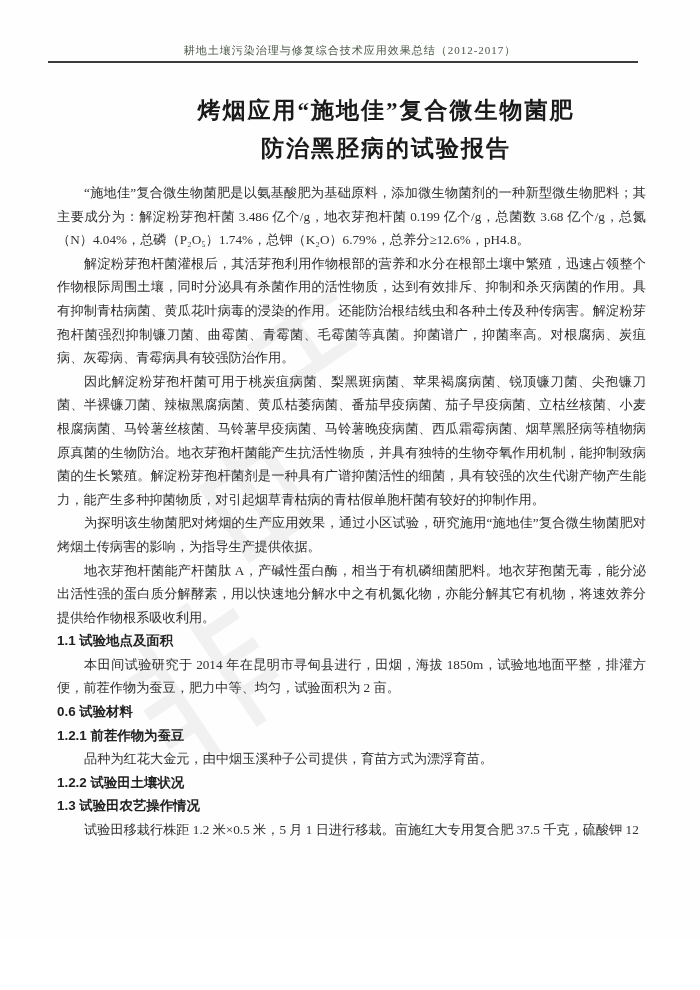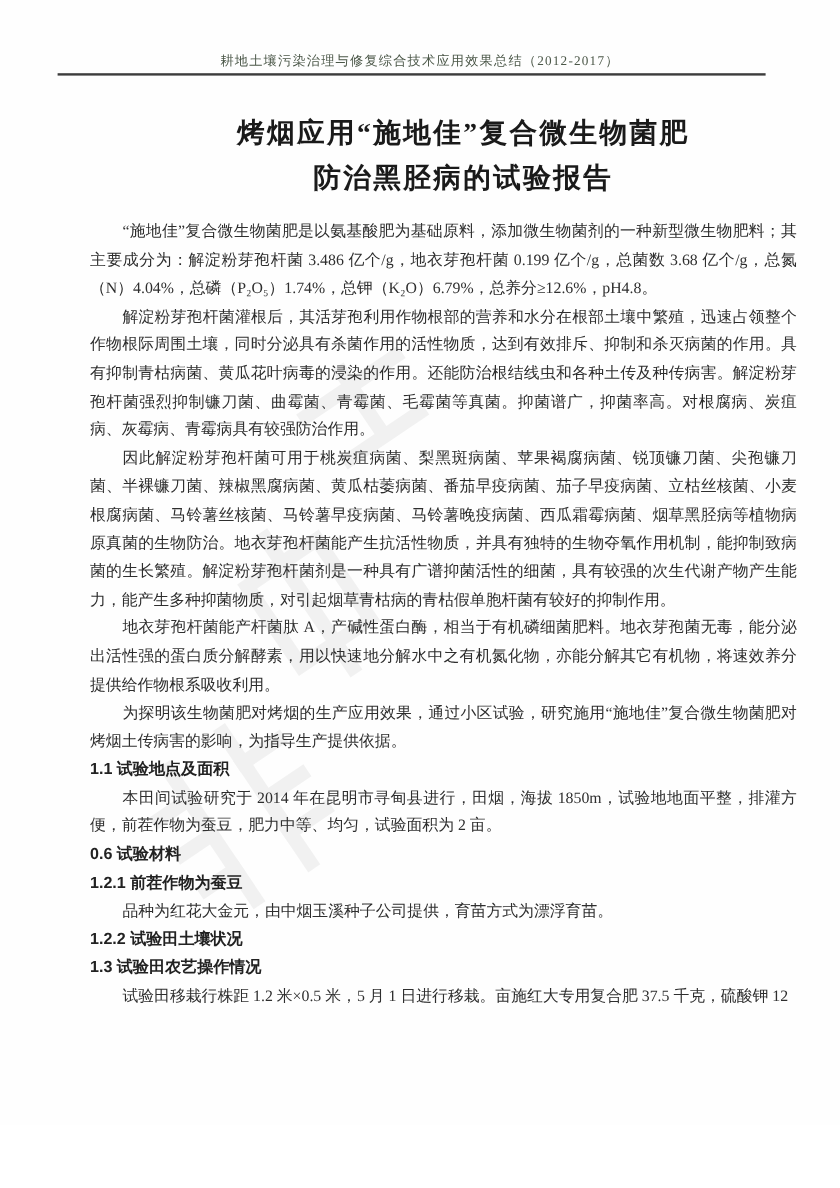--- a/index.html
+++ b/index.html
@@ -41,21 +41,21 @@
     font-size: 23px;
     font-weight: bold;
     line-height: 38px;
     letter-spacing: 2px;
     color: #1a1a1a;
     padding-left: 36px;
   }
   .doc-body {
     position: absolute;
     top: 181px;
-    left: 75px;
+    left: 57px;
     width: 589px;
     font-size: 13.2px;
     line-height: 23.6px;
     text-align: justify;
     color: #2e2e2e;
   }
   .doc-body p.p {
     margin: 0;
     text-indent: 2.05em;
   }
@@ -115,22 +115,22 @@
 
   <h1 class="doc-title">
     <span>烤烟应用“施地佳”复合微生物菌肥</span><br>
     <span>防治黑胫病的试验报告</span>
   </h1>
 
   <main class="doc-body" id="doc-body">
       <p class="p">“施地佳”复合微生物菌肥是以氨基酸肥为基础原料，添加微生物菌剂的一种新型微生物肥料；其主要成分为：解淀粉芽孢杆菌 3.486 亿个/g，地衣芽孢杆菌 0.199 亿个/g，总菌数 3.68 亿个/g，总氮（N）4.04%，总磷（P₂O₅）1.74%，总钾（K₂O）6.79%，总养分≥12.6%，pH4.8。</p>
       <p class="p">解淀粉芽孢杆菌灌根后，其活芽孢利用作物根部的营养和水分在根部土壤中繁殖，迅速占领整个作物根际周围土壤，同时分泌具有杀菌作用的活性物质，达到有效排斥、抑制和杀灭病菌的作用。具有抑制青枯病菌、黄瓜花叶病毒的浸染的作用。还能防治根结线虫和各种土传及种传病害。解淀粉芽孢杆菌强烈抑制镰刀菌、曲霉菌、青霉菌、毛霉菌等真菌。抑菌谱广，抑菌率高。对根腐病、炭疽病、灰霉病、青霉病具有较强防治作用。</p>
       <p class="p">因此解淀粉芽孢杆菌可用于桃炭疽病菌、梨黑斑病菌、苹果褐腐病菌、锐顶镰刀菌、尖孢镰刀菌、半裸镰刀菌、辣椒黑腐病菌、黄瓜枯萎病菌、番茄早疫病菌、茄子早疫病菌、立枯丝核菌、小麦根腐病菌、马铃薯丝核菌、马铃薯早疫病菌、马铃薯晚疫病菌、西瓜霜霉病菌、烟草黑胫病等植物病原真菌的生物防治。地衣芽孢杆菌能产生抗活性物质，并具有独特的生物夺氧作用机制，能抑制致病菌的生长繁殖。解淀粉芽孢杆菌剂是一种具有广谱抑菌活性的细菌，具有较强的次生代谢产物产生能力，能产生多种抑菌物质，对引起烟草青枯病的青枯假单胞杆菌有较好的抑制作用。</p>
+      <p class="p">为探明该生物菌肥对烤烟的生产应用效果，通过小区试验，研究施用“施地佳”复合微生物菌肥对烤烟土传病害的影响，为指导生产提供依据。</p>
       <p class="p">地衣芽孢杆菌能产杆菌肽 A，产碱性蛋白酶，相当于有机磷细菌肥料。地衣芽孢菌无毒，能分泌出活性强的蛋白质分解酵素，用以快速地分解水中之有机氮化物，亦能分解其它有机物，将速效养分提供给作物根系吸收利用。</p>
-      <p class="p">为探明该生物菌肥对烤烟的生产应用效果，通过小区试验，研究施用“施地佳”复合微生物菌肥对烤烟土传病害的影响，为指导生产提供依据。</p>
       <div class="h2">1.1 试验地点及面积</div>
       <p class="p">本田间试验研究于 2014 年在昆明市寻甸县进行，田烟，海拔 1850m，试验地地面平整，排灌方便，前茬作物为蚕豆，肥力中等、均匀，试验面积为 2 亩。</p>
       <div class="h2">0.6 试验材料</div>
       <div class="h3">1.2.1 前茬作物为蚕豆</div>
       <p class="p">品种为红花大金元，由中烟玉溪种子公司提供，育苗方式为漂浮育苗。</p>
       <div class="h3">1.2.2 试验田土壤状况</div>
       <div class="h2">1.3 试验田农艺操作情况</div>
       <p class="p">试验田移栽行株距 1.2 米×0.5 米，5 月 1 日进行移栽。亩施红大专用复合肥 37.5 千克，硫酸钾 12</p>
     </main>
 

